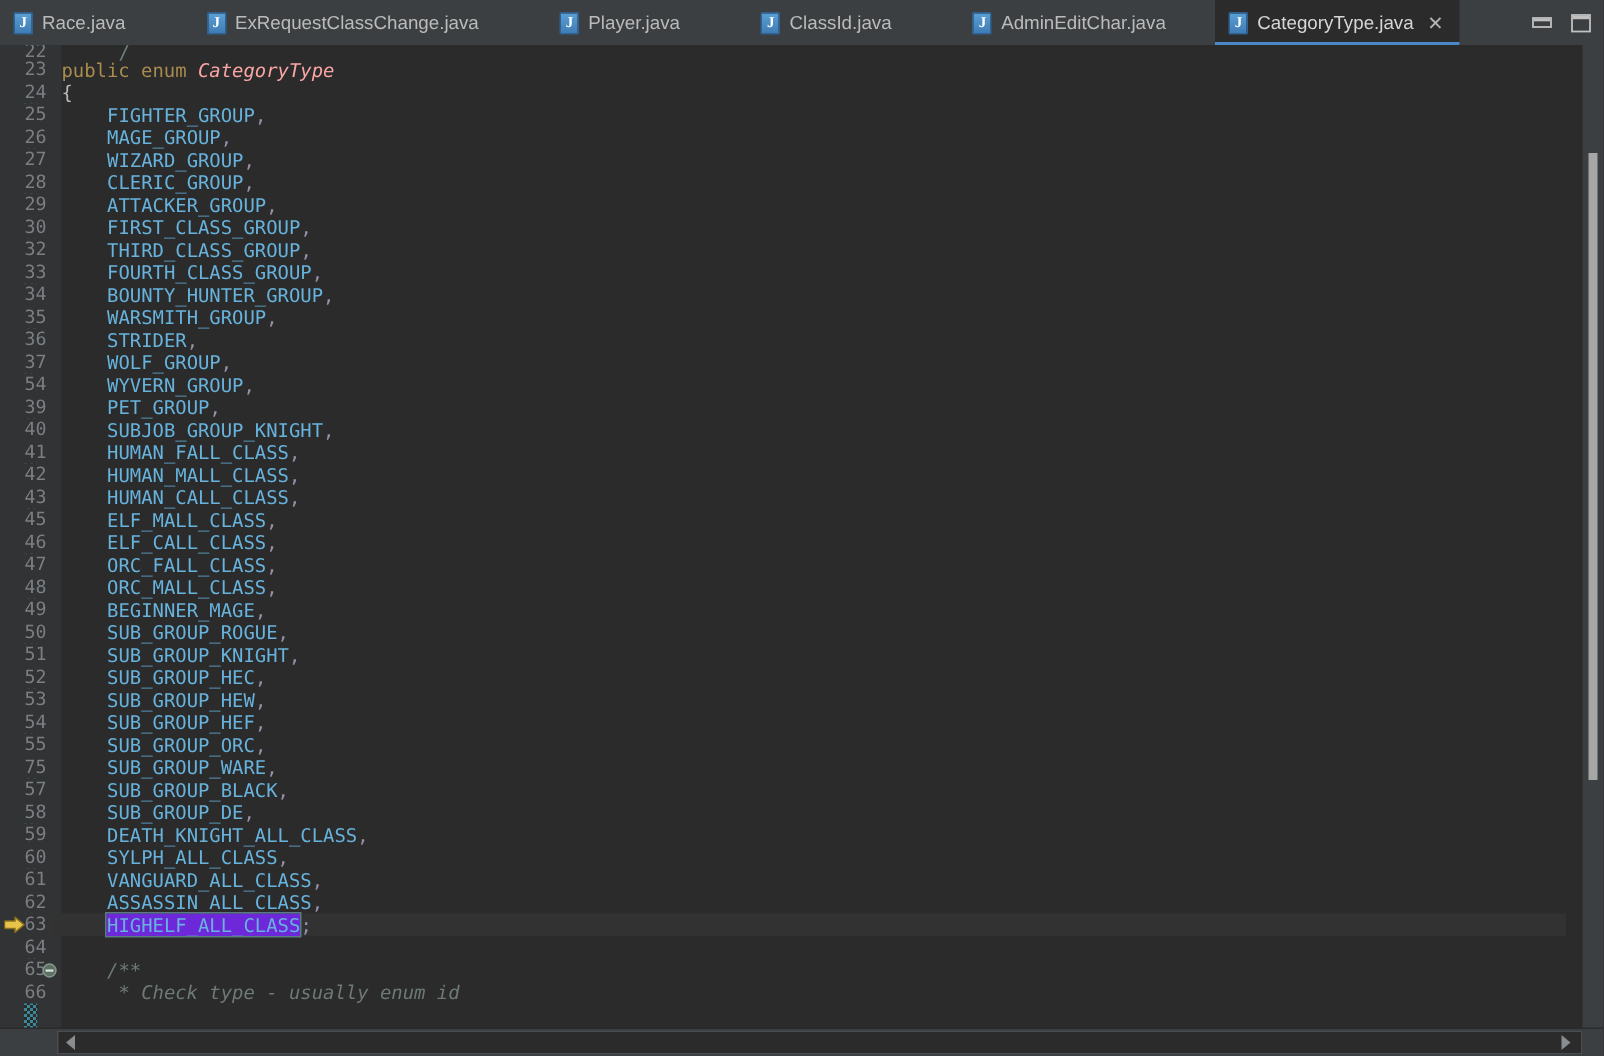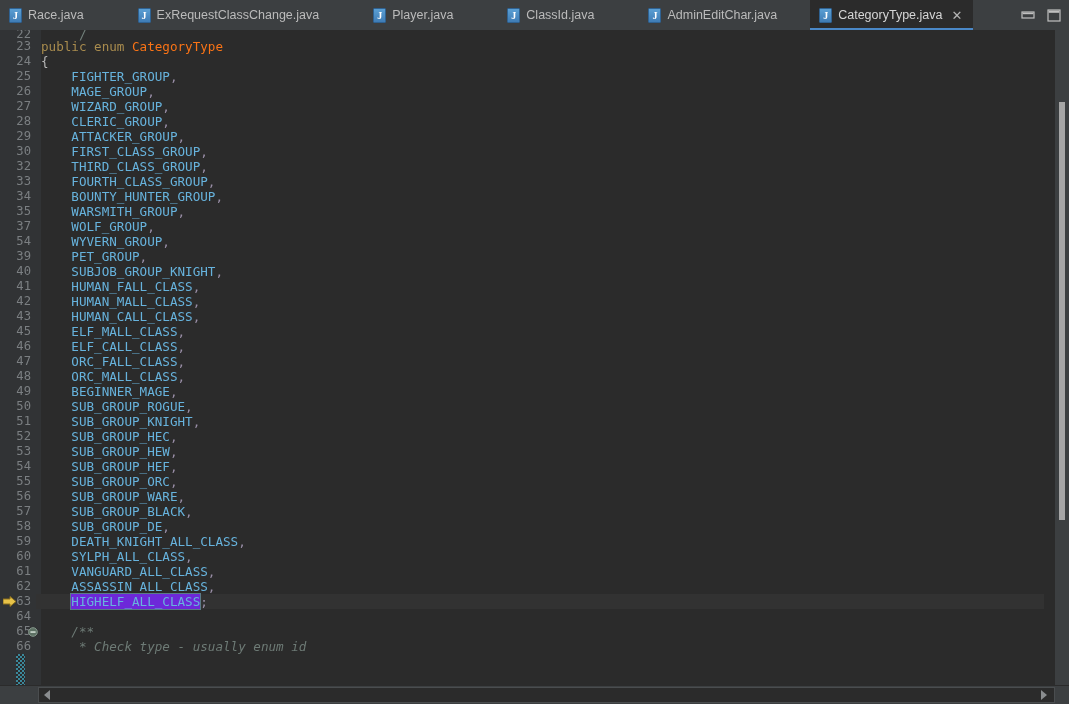--- a/index.html
+++ b/index.html
@@ -149,21 +149,21 @@
     font-family: "DejaVu Sans Mono", monospace;
     font-size: 12.2px;
     line-height: 15px;
     background: #313335;
     padding-right: 5px;
     box-sizing: border-box;
     z-index: 2;
   }
   
   .kw   { color: #a98c4e; }
-  .typ  { color: #f97316; }
+  .typ  { color: #fca5a5; font-style: italic; }
   .enm  { color: #67b3dd; }
   .punc { color: #9a8fa8; }
   .brace{ color: #b9b9b9; }
   .cmt  { color: #6d7a75; font-style: italic; }
   .cmtd { color: #72807b; }
   .sel  {
     background: #6d28d9;
     outline: 1px solid #5a7a86;
   }
   
@@ -305,39 +305,40 @@
         <div class="line"><span class="ln">25</span><span class="">    </span><span class="enm">FIGHTER_GROUP</span><span class="punc">,</span></div>
         <div class="line"><span class="ln">26</span><span class="">    </span><span class="enm">MAGE_GROUP</span><span class="punc">,</span></div>
         <div class="line"><span class="ln">27</span><span class="">    </span><span class="enm">WIZARD_GROUP</span><span class="punc">,</span></div>
         <div class="line"><span class="ln">28</span><span class="">    </span><span class="enm">CLERIC_GROUP</span><span class="punc">,</span></div>
         <div class="line"><span class="ln">29</span><span class="">    </span><span class="enm">ATTACKER_GROUP</span><span class="punc">,</span></div>
         <div class="line"><span class="ln">30</span><span class="">    </span><span class="enm">FIRST_CLASS_GROUP</span><span class="punc">,</span></div>
         <div class="line"><span class="ln">32</span><span class="">    </span><span class="enm">THIRD_CLASS_GROUP</span><span class="punc">,</span></div>
         <div class="line"><span class="ln">33</span><span class="">    </span><span class="enm">FOURTH_CLASS_GROUP</span><span class="punc">,</span></div>
         <div class="line"><span class="ln">34</span><span class="">    </span><span class="enm">BOUNTY_HUNTER_GROUP</span><span class="punc">,</span></div>
         <div class="line"><span class="ln">35</span><span class="">    </span><span class="enm">WARSMITH_GROUP</span><span class="punc">,</span></div>
+        <div class="line"><span class="ln">36</span><span class="">    </span><span class="enm">STRIDER</span><span class="punc">,</span></div>
         <div class="line"><span class="ln">37</span><span class="">    </span><span class="enm">WOLF_GROUP</span><span class="punc">,</span></div>
         <div class="line"><span class="ln">54</span><span class="">    </span><span class="enm">WYVERN_GROUP</span><span class="punc">,</span></div>
         <div class="line"><span class="ln">39</span><span class="">    </span><span class="enm">PET_GROUP</span><span class="punc">,</span></div>
         <div class="line"><span class="ln">40</span><span class="">    </span><span class="enm">SUBJOB_GROUP_KNIGHT</span><span class="punc">,</span></div>
         <div class="line"><span class="ln">41</span><span class="">    </span><span class="enm">HUMAN_FALL_CLASS</span><span class="punc">,</span></div>
         <div class="line"><span class="ln">42</span><span class="">    </span><span class="enm">HUMAN_MALL_CLASS</span><span class="punc">,</span></div>
         <div class="line"><span class="ln">43</span><span class="">    </span><span class="enm">HUMAN_CALL_CLASS</span><span class="punc">,</span></div>
         <div class="line"><span class="ln">45</span><span class="">    </span><span class="enm">ELF_MALL_CLASS</span><span class="punc">,</span></div>
         <div class="line"><span class="ln">46</span><span class="">    </span><span class="enm">ELF_CALL_CLASS</span><span class="punc">,</span></div>
         <div class="line"><span class="ln">47</span><span class="">    </span><span class="enm">ORC_FALL_CLASS</span><span class="punc">,</span></div>
         <div class="line"><span class="ln">48</span><span class="">    </span><span class="enm">ORC_MALL_CLASS</span><span class="punc">,</span></div>
         <div class="line"><span class="ln">49</span><span class="">    </span><span class="enm">BEGINNER_MAGE</span><span class="punc">,</span></div>
         <div class="line"><span class="ln">50</span><span class="">    </span><span class="enm">SUB_GROUP_ROGUE</span><span class="punc">,</span></div>
         <div class="line"><span class="ln">51</span><span class="">    </span><span class="enm">SUB_GROUP_KNIGHT</span><span class="punc">,</span></div>
         <div class="line"><span class="ln">52</span><span class="">    </span><span class="enm">SUB_GROUP_HEC</span><span class="punc">,</span></div>
         <div class="line"><span class="ln">53</span><span class="">    </span><span class="enm">SUB_GROUP_HEW</span><span class="punc">,</span></div>
         <div class="line"><span class="ln">54</span><span class="">    </span><span class="enm">SUB_GROUP_HEF</span><span class="punc">,</span></div>
         <div class="line"><span class="ln">55</span><span class="">    </span><span class="enm">SUB_GROUP_ORC</span><span class="punc">,</span></div>
-        <div class="line"><span class="ln">56</span><span class="">    </span><span class="enm">SUB_GROUP_WARE</span><span class="punc">,</span></div>
+        <div class="line"><span class="ln">75</span><span class="">    </span><span class="enm">SUB_GROUP_WARE</span><span class="punc">,</span></div>
         <div class="line"><span class="ln">57</span><span class="">    </span><span class="enm">SUB_GROUP_BLACK</span><span class="punc">,</span></div>
         <div class="line"><span class="ln">58</span><span class="">    </span><span class="enm">SUB_GROUP_DE</span><span class="punc">,</span></div>
         <div class="line"><span class="ln">59</span><span class="">    </span><span class="enm">DEATH_KNIGHT_ALL_CLASS</span><span class="punc">,</span></div>
         <div class="line"><span class="ln">60</span><span class="">    </span><span class="enm">SYLPH_ALL_CLASS</span><span class="punc">,</span></div>
         <div class="line"><span class="ln">61</span><span class="">    </span><span class="enm">VANGUARD_ALL_CLASS</span><span class="punc">,</span></div>
         <div class="line"><span class="ln">62</span><span class="">    </span><span class="enm">ASSASSIN_ALL_CLASS</span><span class="punc">,</span></div>
         <div class="line caret"><span class="ln">63</span><svg class="mark-arrow" viewBox="0 0 14 11">
             <path d="M0 3 L7 3 L7 0.5 L13 5.5 L7 10.5 L7 8 L0 8 Z" fill="#e8c349" stroke="#8a6f1d" stroke-width="1"></path>
           </svg><span class="">    </span><span class="enm sel">HIGHELF_ALL_CLASS</span><span class="punc">;</span></div>
         <div class="line"><span class="ln">64</span></div>

